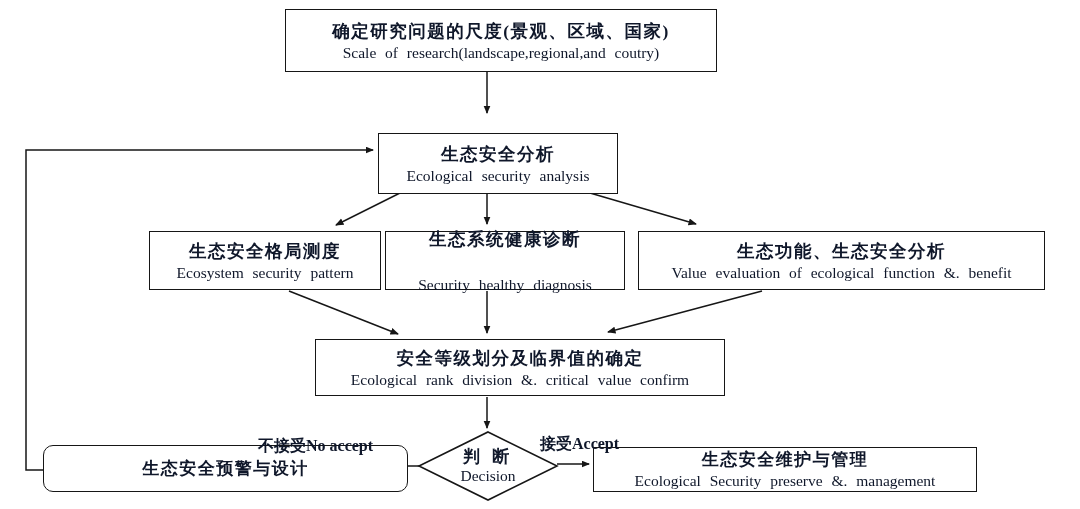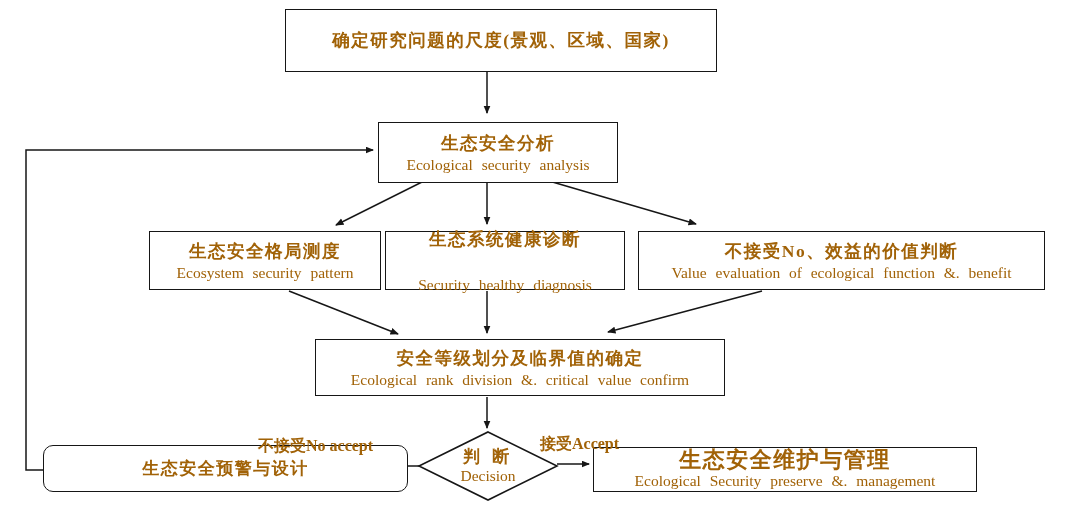--- a/index.html
+++ b/index.html
@@ -6,21 +6,21 @@
     margin: 0;
     padding: 0;
     background: #ffffff;
   }
   #canvas {
     position: relative;
     width: 1080px;
     height: 509px;
     background: #ffffff;
     font-family: "Liberation Serif", "DejaVu Serif", serif;
-    color: #a16207;
+    color: #0f172a;
     overflow: hidden;
   }
   #connectors {
     position: absolute;
     left: 0;
     top: 0;
     width: 1080px;
     height: 509px;
     z-index: 0;
   }
@@ -124,53 +124,54 @@
 
     <line x1="421" y1="466" x2="408" y2="466" stroke="#161616" stroke-width="1.5"></line>
 
     <line x1="557" y1="464" x2="589" y2="464" stroke="#161616" stroke-width="1.5" marker-end="url(#arrow)"></line>
 
     <polyline points="43,470 26,470 26,150 373,150" fill="none" stroke="#161616" stroke-width="1.5" marker-end="url(#arrow)"></polyline>
   </svg>
 
   <div class="node" style="left:285px; top:9px; width:432px; height:63px;">
     <div class="zh">确定研究问题的尺度(景观、区域、国家)</div>
+    <div class="en">Scale of research(landscape,regional,and coutry)</div>
   </div>
 
-  <div class="node" style="left:378px; top:122px; width:240px; height:61px;">
+  <div class="node" style="left:378px; top:133px; width:240px; height:61px;">
     <div class="zh">生态安全分析</div>
     <div class="en">Ecological security analysis</div>
   </div>
 
   <div class="node" style="left:149px; top:231px; width:232px; height:59px;">
     <div class="zh">生态安全格局测度</div>
     <div class="en">Ecosystem security pattern</div>
   </div>
 
   <div class="node" style="left:385px; top:231px; width:240px; height:59px;gap:24px;">
     <div class="zh">生态系统健康诊断</div>
     <div class="en">Security healthy diagnosis</div>
   </div>
 
   <div class="node" style="left:638px; top:231px; width:407px; height:59px;">
-    <div class="zh">不接受No、效益的价值判断</div>
+    <div class="zh">生态功能、生态安全分析</div>
     <div class="en">Value evaluation of ecological function &amp;. benefit</div>
   </div>
 
   <div class="node" style="left:315px; top:339px; width:410px; height:57px;">
     <div class="zh">安全等级划分及临界值的确定</div>
     <div class="en">Ecological rank division &amp;. critical value confirm</div>
   </div>
 
   <div class="node" style="left:43px; top:445px; width:365px; height:47px;border-radius:10px;">
     <div class="zh" style="font-size:17px; line-height:22px;">生态安全预警与设计</div>
   </div>
 
   <div class="node" style="left:593px; top:447px; width:384px; height:45px;">
-    <div class="zh" style="font-size:22px; line-height:22px;">生态安全维护与管理</div>
+    <div class="zh" style="font-size:17px; line-height:22px;">生态安全维护与管理</div>
     <div class="en">Ecological Security preserve &amp;. management</div>
   </div>
 
   <div class="diamond-wrap">
     <svg width="150" height="72" viewBox="0 0 150 72">
       <polygon points="75,2 144,36 75,70 6,36" fill="#ffffff" stroke="#161616" stroke-width="1.6"></polygon>
     </svg>
     <div class="diamond-text">
       <div class="zh">判 断</div>
       <div class="en">Decision</div>

